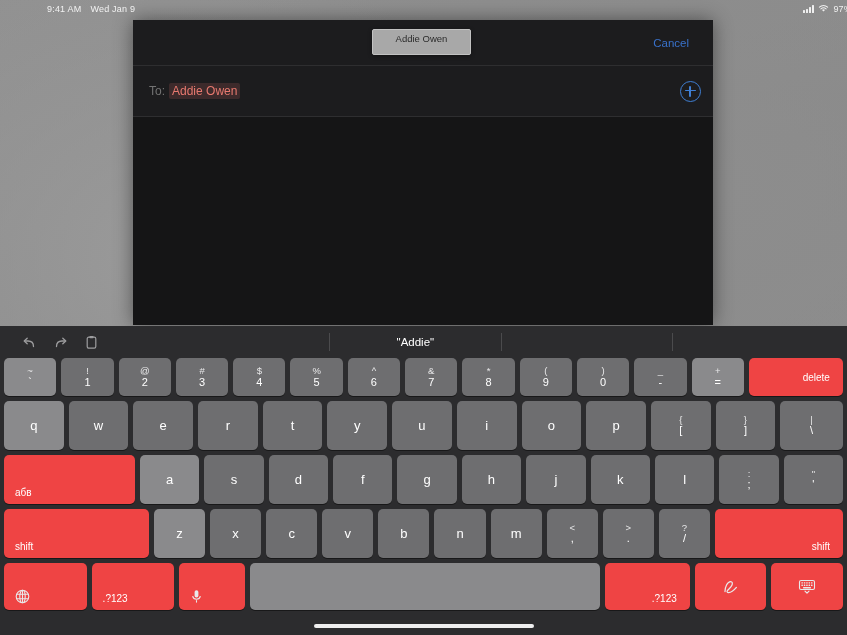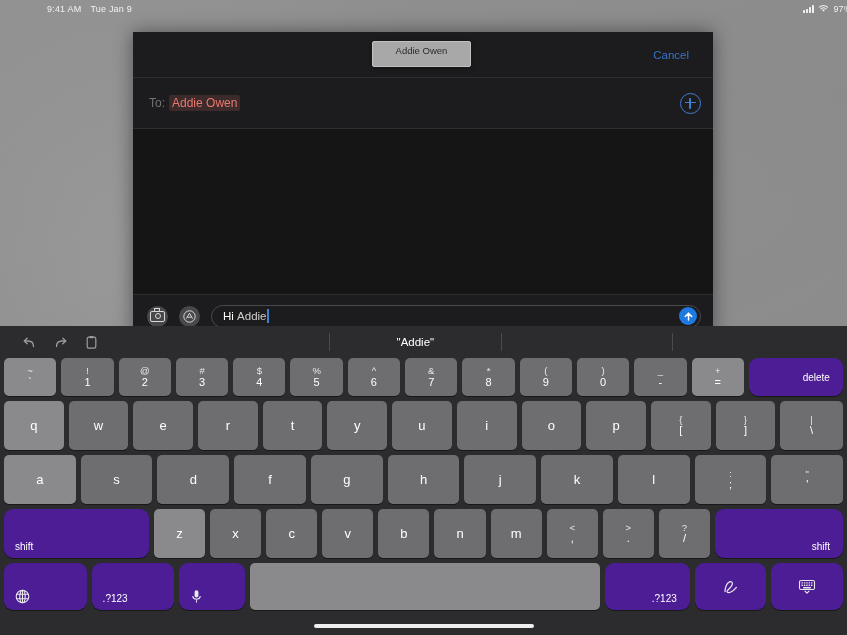--- a/index.html
+++ b/index.html
@@ -42,21 +42,20 @@
   .battery span{display:block;height:100%;background:#eee;border-radius:1px;}
   .pct{font-size:9px;color:#efefef;}
 
   
   #compose{
     position:absolute;left:133px;top:20px;width:580px;height:305px;
     background:#1c1c1e;
     z-index:20;
     display:flex;flex-direction:column;
     box-shadow:0 0 18px rgba(0,0,0,.45);
-    margin-top:12px;
   }
   #nav{
     height:45px;flex:0 0 45px;position:relative;
     display:flex;align-items:center;justify-content:flex-end;
     border-bottom:.5px solid #2e2e30;
   }
   #cancel{
     color:#3b78d8;font-size:11.5px;padding-right:24px;opacity:.92;
   }
   
@@ -154,21 +153,21 @@
   .pred-spacer{flex:0 0 155px;}
 
   .krow{display:flex;gap:5px;padding:0 0 5px 0;}
   .krow:first-of-type{padding-top:2px;}
   .key{
     background:#6e6e70;border-radius:5px;color:#fff;
     display:flex;align-items:center;justify-content:center;
     font-size:13px;box-shadow:0 1px 0 rgba(0,0,0,.45);
     flex:1 1 0;position:relative;user-select:none;
   }
-  .key.dark{background:#4c1d95;border-radius:9px;}
+  .key.dark{background:#ef4444;}
   .key.lit{background:#8a8a8c;}
   .key.dual{flex-direction:column;justify-content:center;gap:1px;line-height:1;}
   .key.dual .top{font-size:9.5px;color:#e9e9ea;}
   .key.dual .bot{font-size:11px;color:#ffffff;}
   .key .lbl-sm{font-size:10px;}
   .key.corner-r{justify-content:flex-end;padding-right:13px;}
   .key.corner-bl{align-items:flex-end;justify-content:flex-start;padding:0 0 6px 11px;}
   .key.corner-br{align-items:flex-end;justify-content:flex-end;padding:0 13px 6px 0;}
 
   #row-num{height:38px;}
@@ -199,21 +198,21 @@
   }
 </style>
 </head>
 <body>
 
 <div id="wallpaper"></div>
 
 <div id="statusbar">
   <div class="left">
     <span>9:41 AM</span>
-    <span>Tue Jan 9</span>
+    <span>Wed Jan 9</span>
   </div>
   <div class="right">
     <span class="sig-bars">
         <i></i>
         <i></i>
         <i></i>
         <i></i>
       </span>
     <span>
       <svg width="11" height="9" viewBox="0 0 11 9">
@@ -239,42 +238,20 @@
   </div>
 
   <div id="to-row">
     <span id="to-label">To:</span>
     <span id="to-recipient">Addie Owen</span>
     <span id="add-contact"></span>
   </div>
 
   <div id="conversation"></div>
 
-  <div id="inputbar">
-    <span class="circ-icon">
-        <span class="cam-body"></span>
-      </span>
-    <span class="circ-icon">
-      <svg width="13" height="13" viewBox="0 0 13 13">
-          <circle cx="6.5" cy="6.5" r="5.7" stroke="#d8d8d8" stroke-width="1" fill="none"></circle>
-          <path d="M3.4 8.6 L6.5 3.2 L9.6 8.6" stroke="#d8d8d8" stroke-width="1" fill="none" stroke-linejoin="round"></path>
-          <path d="M4.6 7.2 H8.4" stroke="#d8d8d8" stroke-width="1"></path>
-        </svg>
-    </span>
-    <div id="textfield">
-      <span id="msg-text">Hi </span>
-        <span id="msg-suggest">Addie</span>
-        <span id="caret"></span>
-      <span id="send-btn">
-        <svg width="11" height="11" viewBox="0 0 11 11">
-            <path d="M5.5 2.2 L8.7 5.5 M5.5 2.2 L2.3 5.5 M5.5 2.4 V9" stroke="#fff" stroke-width="1.5" fill="none" stroke-linecap="round" stroke-linejoin="round"></path>
-          </svg>
-      </span>
-    </div>
-  </div>
 </div>
 
 <div id="keyboard">
 
   <div id="kb-toolbar">
     <div class="tools">
       <span class="tool-ic">
         <svg width="15" height="13" viewBox="0 0 15 13">
             <path d="M11.5 10.5 C11.5 6.8 9 5 6 5 H2.8" stroke="#9d9d9f" stroke-width="1.3" fill="none" stroke-linecap="round"></path>
             <path d="M5.2 2.2 L2.2 5 L5.2 7.8" stroke="#9d9d9f" stroke-width="1.3" fill="none" stroke-linecap="round" stroke-linejoin="round"></path>
@@ -399,20 +376,23 @@
         <span class="top">}</span>
         <span class="bot">]</span>
       </div>
     <div class="key dual f-bsl">
         <span class="top">|</span>
         <span class="bot">\</span>
       </div>
   </div>
 
   <div class="krow" id="row-a">
+    <div class="key dark f-abv corner-bl">
+        <span class="lbl-sm">абв</span>
+      </div>
     <div class="key lit">
         <span>a</span>
       </div>
     <div class="key">
         <span>s</span>
       </div>
     <div class="key">
         <span>d</span>
       </div>
     <div class="key">

